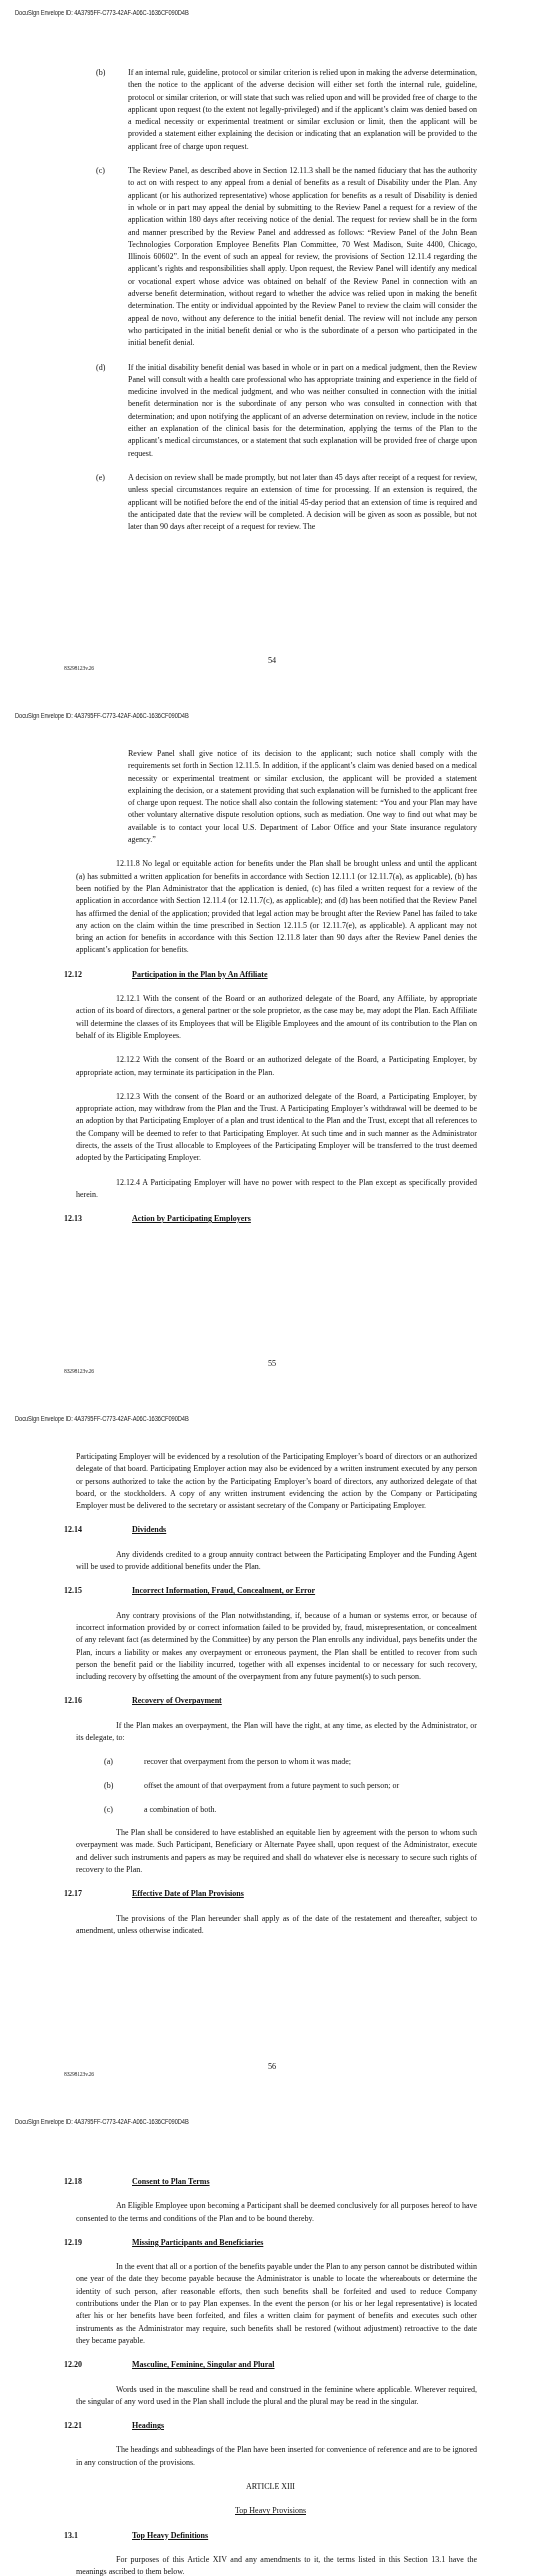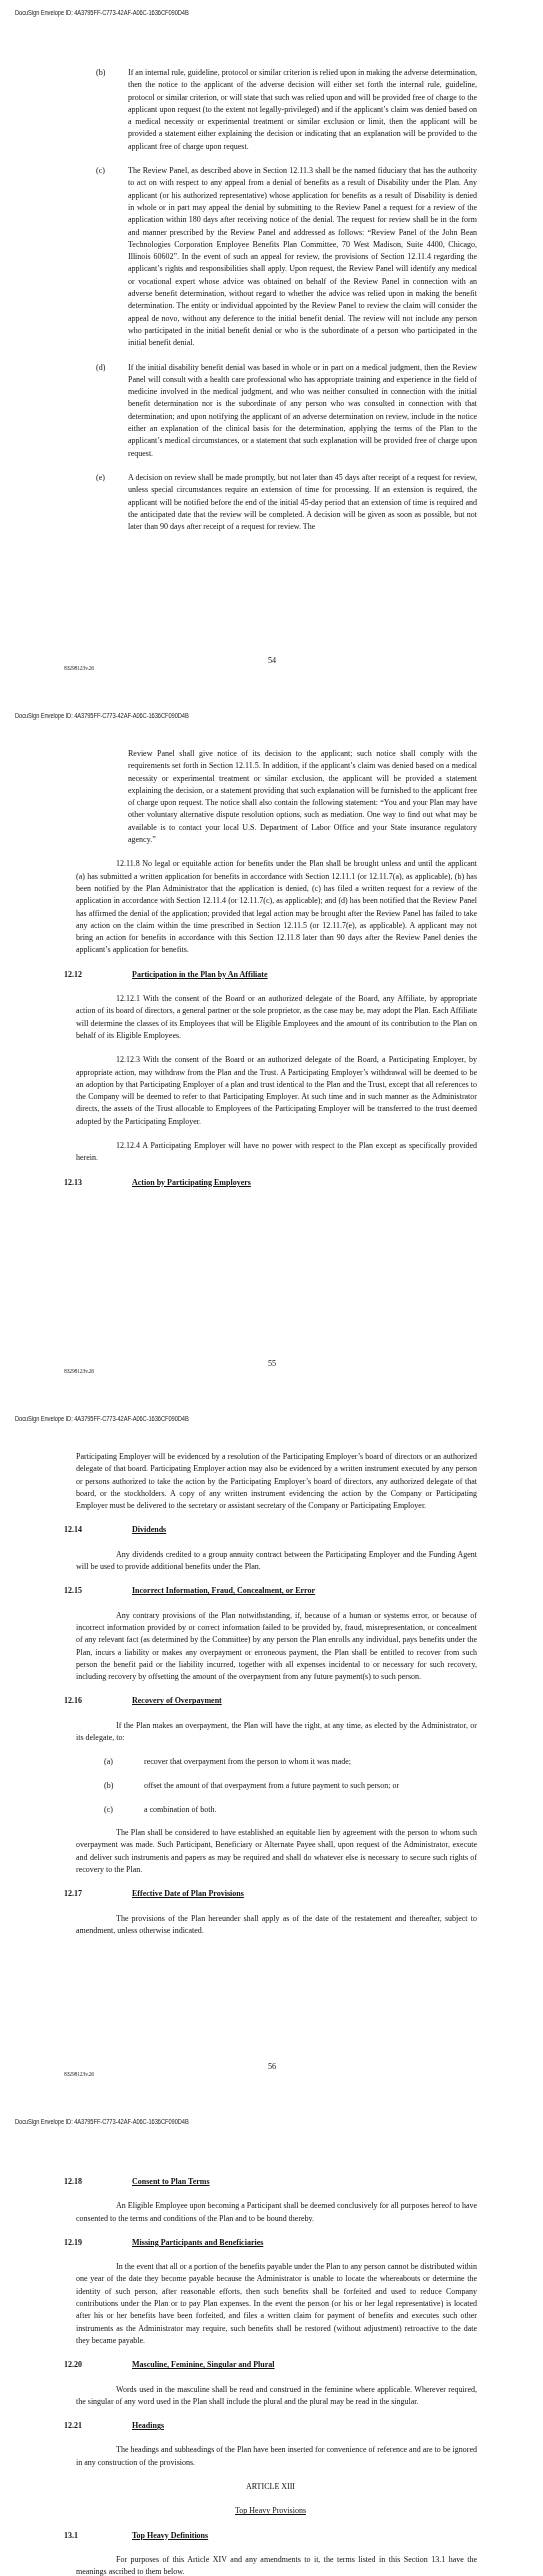--- a/index.html
+++ b/index.html
@@ -53,20 +53,21 @@
 <div class="page">
   <div class="envelope">DocuSign Envelope ID: 4A3795FF-C773-42AF-A06C-1636CF090D4B</div>
   <div class="content" style="top:45px;">
     <div class="cont">Review Panel shall give notice of its decision to the applicant; such notice shall comply with the requirements set forth in Section 12.11.5. In addition, if the applicant’s claim was denied based on a medical necessity or experimental treatment or similar exclusion, the applicant will be provided a statement explaining the decision, or a statement providing that such explanation will be furnished to the applicant free of charge upon request. The notice shall also contain the following statement: “You and your Plan may have other voluntary alternative dispute resolution options, such as mediation. One way to find out what may be available is to contact your local U.S. Department of Labor Office and your State insurance regulatory agency.”</div>
     <p class="para">12.11.8 No legal or equitable action for benefits under the Plan shall be brought unless and until the applicant (a) has submitted a written application for benefits in accordance with Section 12.11.1 (or 12.11.7(a), as applicable), (b) has been notified by the Plan Administrator that the application is denied, (c) has filed a written request for a review of the application in accordance with Section 12.11.4 (or 12.11.7(c), as applicable); and (d) has been notified that the Review Panel has affirmed the denial of the application; provided that legal action may be brought after the Review Panel has failed to take any action on the claim within the time prescribed in Section 12.11.5 (or 12.11.7(e), as applicable). A applicant may not bring an action for benefits in accordance with this Section 12.11.8 later than 90 days after the Review Panel denies the applicant’s application for benefits.</p>
     <h3 class="sec">
       <span class="num">12.12</span>
       <span class="title">Participation in the Plan by An Affiliate</span>
     </h3>
     <p class="para">12.12.1 With the consent of the Board or an authorized delegate of the Board, any Affiliate, by appropriate action of its board of directors, a general partner or the sole proprietor, as the case may be, may adopt the Plan. Each Affiliate will determine the classes of its Employees that will be Eligible Employees and the amount of its contribution to the Plan on behalf of its Eligible Employees.</p>
+    <p class="para">12.12.2 With the consent of the Board or an authorized delegate of the Board, a Participating Employer, by appropriate action, may terminate its participation in the Plan.</p>
     <p class="para">12.12.3 With the consent of the Board or an authorized delegate of the Board, a Participating Employer, by appropriate action, may withdraw from the Plan and the Trust. A Participating Employer’s withdrawal will be deemed to be an adoption by that Participating Employer of a plan and trust identical to the Plan and the Trust, except that all references to the Company will be deemed to refer to that Participating Employer. At such time and in such manner as the Administrator directs, the assets of the Trust allocable to Employees of the Participating Employer will be transferred to the trust deemed adopted by the Participating Employer.</p>
     <p class="para">12.12.4 A Participating Employer will have no power with respect to the Plan except as specifically provided herein.</p>
     <h3 class="sec">
       <span class="num">12.13</span>
       <span class="title">Action by Participating Employers</span>
     </h3>
   </div>
   <div class="page-num">55</div>
   <div class="doc-id">83298123v.26</div>
 </div>

